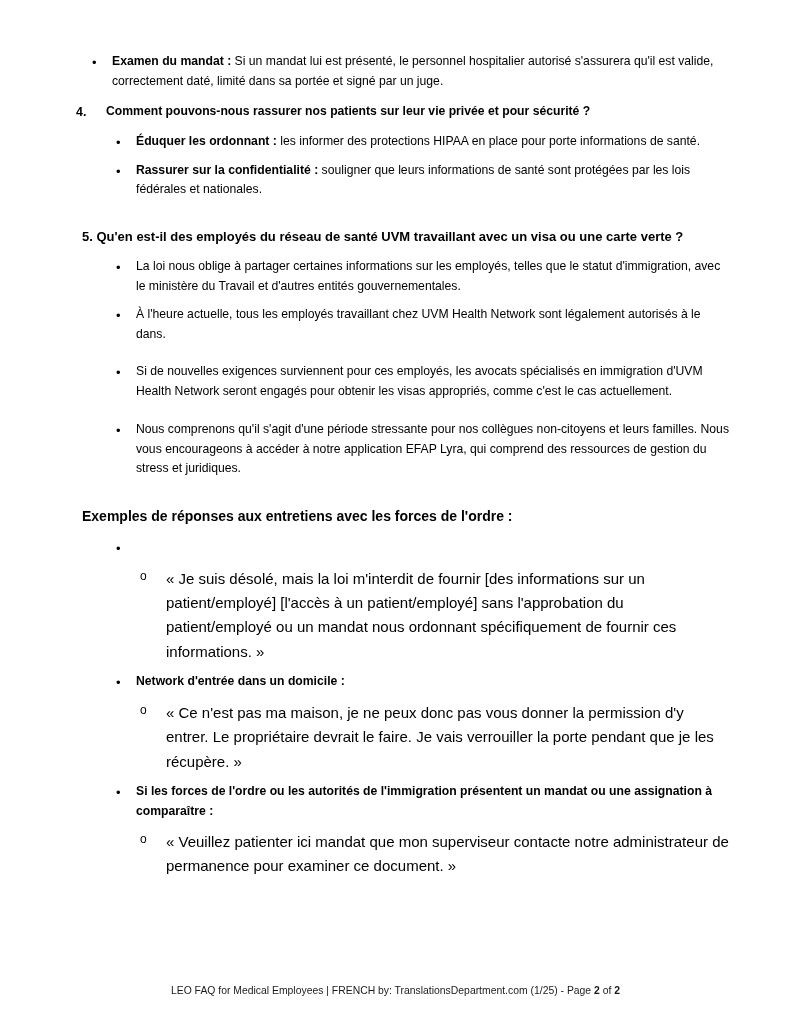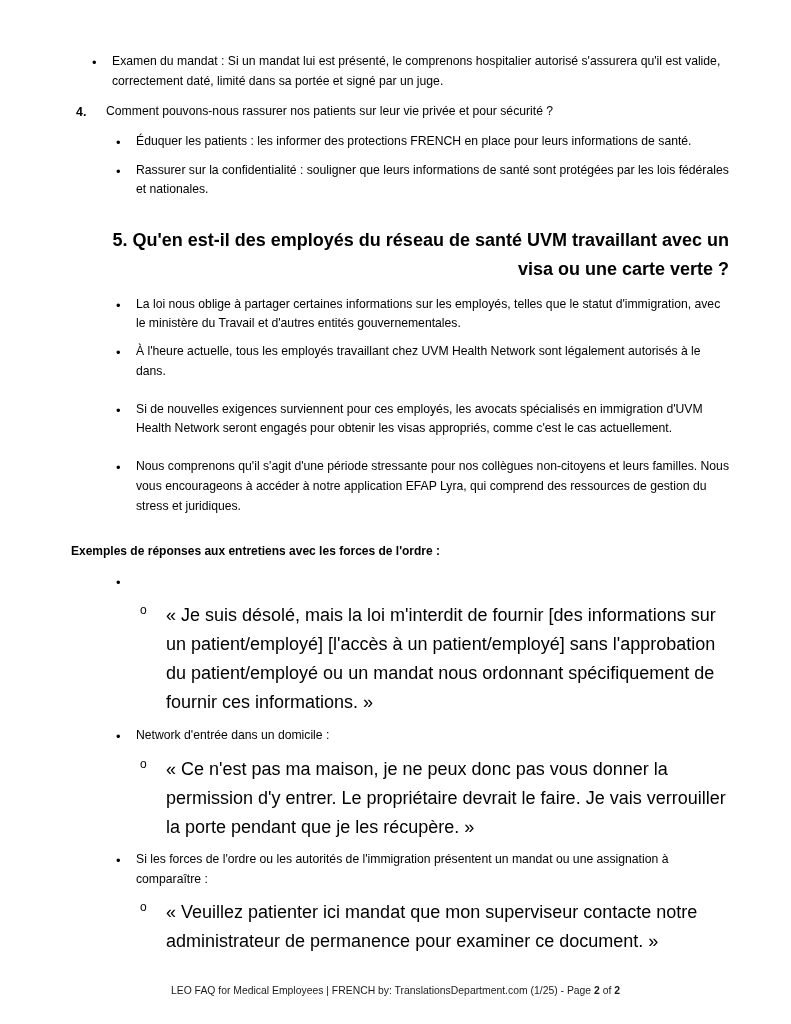--- a/index.html
+++ b/index.html
@@ -52,38 +52,38 @@
   .circle-marker {
     width: 26px;
     flex: 0 0 26px;
     font-size: 12px;
     line-height: 1.62;
   }
   .text {
     flex: 1 1 auto;
   }
   b, .b {
-    font-weight: normal;
+    font-weight: bold;
   }
   
   .lvl1 { margin-left: 24px; }   
   .lvl2 { margin-left: 48px; }   
   .lvl3 { margin-left: 78px; }   
   .numline { margin-left: 14px; }
-  .sec5 { margin-left: 20px; font-weight: bold; font-size: 18px; text-align: right; }
+  .sec5 { margin-left: 20px; font-weight: bold; font-size: 13px; }
   .gap-sm { height: 10px; }
   .gap-md { height: 18px; }
   .gap-lg { height: 26px; }
   .heading-bold {
     font-weight: bold;
-    font-size: 12px;
-    margin-left: 9px;
+    font-size: 14px;
+    margin-left: 20px;
   }
   .quote {
-    font-size: 18px;
+    font-size: 15px;
   }
   .footer {
     position: absolute;
     left: 0;
     right: 0;
     bottom: 28px;
     text-align: center;
     font-size: 10.4px;
     color: #1a1a1a;
   }
@@ -93,35 +93,35 @@
   .para-spacer { height: 8px; }
 </style>
 </head>
 <body>
 
 <div class="page">
   <div class="doc-body">
 
     <div class="row lvl1">
       <div class="bullet-dot">•</div>
-      <div class="text"><span class="b">Examen du mandat :</span><span> Si un mandat lui est présenté, le comprenons hospitalier autorisé s'assurera qu'il est valide, correctement daté, limité dans sa portée et signé par un juge.</span></div>
+      <div class="text"><span class="b">Examen du mandat :</span><span> Si un mandat lui est présenté, le personnel hospitalier autorisé s'assurera qu'il est valide, correctement daté, limité dans sa portée et signé par un juge.</span></div>
     </div>
 
     <div class="gap-sm"></div>
 
     <div class="row numline">
       <div class="num-marker">4.</div>
       <div class="text b">Comment pouvons-nous rassurer nos patients sur leur vie privée et pour sécurité ?</div>
     </div>
 
     <div class="gap-sm"></div>
 
     <div class="row lvl2">
       <div class="bullet-dot">•</div>
-      <div class="text"><span class="b">Éduquer les patients :</span><span> les informer des protections FRENCH en place pour leurs informations de santé.</span></div>
+      <div class="text"><span class="b">Éduquer les ordonnant :</span><span> les informer des protections HIPAA en place pour porte informations de santé.</span></div>
     </div>
 
     <div class="para-spacer"></div>
 
     <div class="row lvl2">
       <div class="bullet-dot">•</div>
       <div class="text"><span class="b">Rassurer sur la confidentialité :</span><span> souligner que leurs informations de santé sont protégées par les lois fédérales et nationales.</span></div>
     </div>
 
     <div class="gap-lg"></div>

